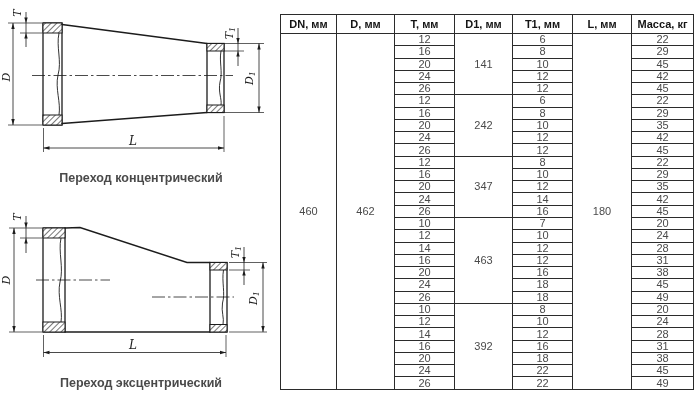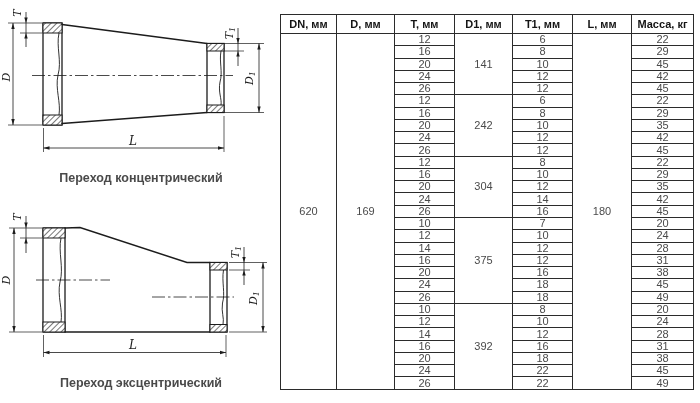--- a/index.html
+++ b/index.html
@@ -154,22 +154,22 @@
             <th>D, мм</th>
             <th>T, мм</th>
             <th>D1, мм</th>
             <th>T1, мм</th>
             <th>L, мм</th>
             <th>Масса, кг</th>
           </tr>
         </thead>
       <tbody id="table-body">
           <tr>
-            <td rowspan="29">620</td>
-            <td rowspan="29">169</td>
+            <td rowspan="29">460</td>
+            <td rowspan="29">462</td>
             <td>12</td>
             <td rowspan="5">141</td>
             <td>6</td>
             <td rowspan="29">180</td>
             <td>22</td>
           </tr>
           <tr>
             <td>16</td>
             <td>8</td>
             <td>29</td>
@@ -210,21 +210,21 @@
             <td>12</td>
             <td>42</td>
           </tr>
           <tr>
             <td>26</td>
             <td>12</td>
             <td>45</td>
           </tr>
           <tr>
             <td>12</td>
-            <td rowspan="5">304</td>
+            <td rowspan="5">347</td>
             <td>8</td>
             <td>22</td>
           </tr>
           <tr>
             <td>16</td>
             <td>10</td>
             <td>29</td>
           </tr>
           <tr>
             <td>20</td>
@@ -236,21 +236,21 @@
             <td>14</td>
             <td>42</td>
           </tr>
           <tr>
             <td>26</td>
             <td>16</td>
             <td>45</td>
           </tr>
           <tr>
             <td>10</td>
-            <td rowspan="7">375</td>
+            <td rowspan="7">463</td>
             <td>7</td>
             <td>20</td>
           </tr>
           <tr>
             <td>12</td>
             <td>10</td>
             <td>24</td>
           </tr>
           <tr>
             <td>14</td>

